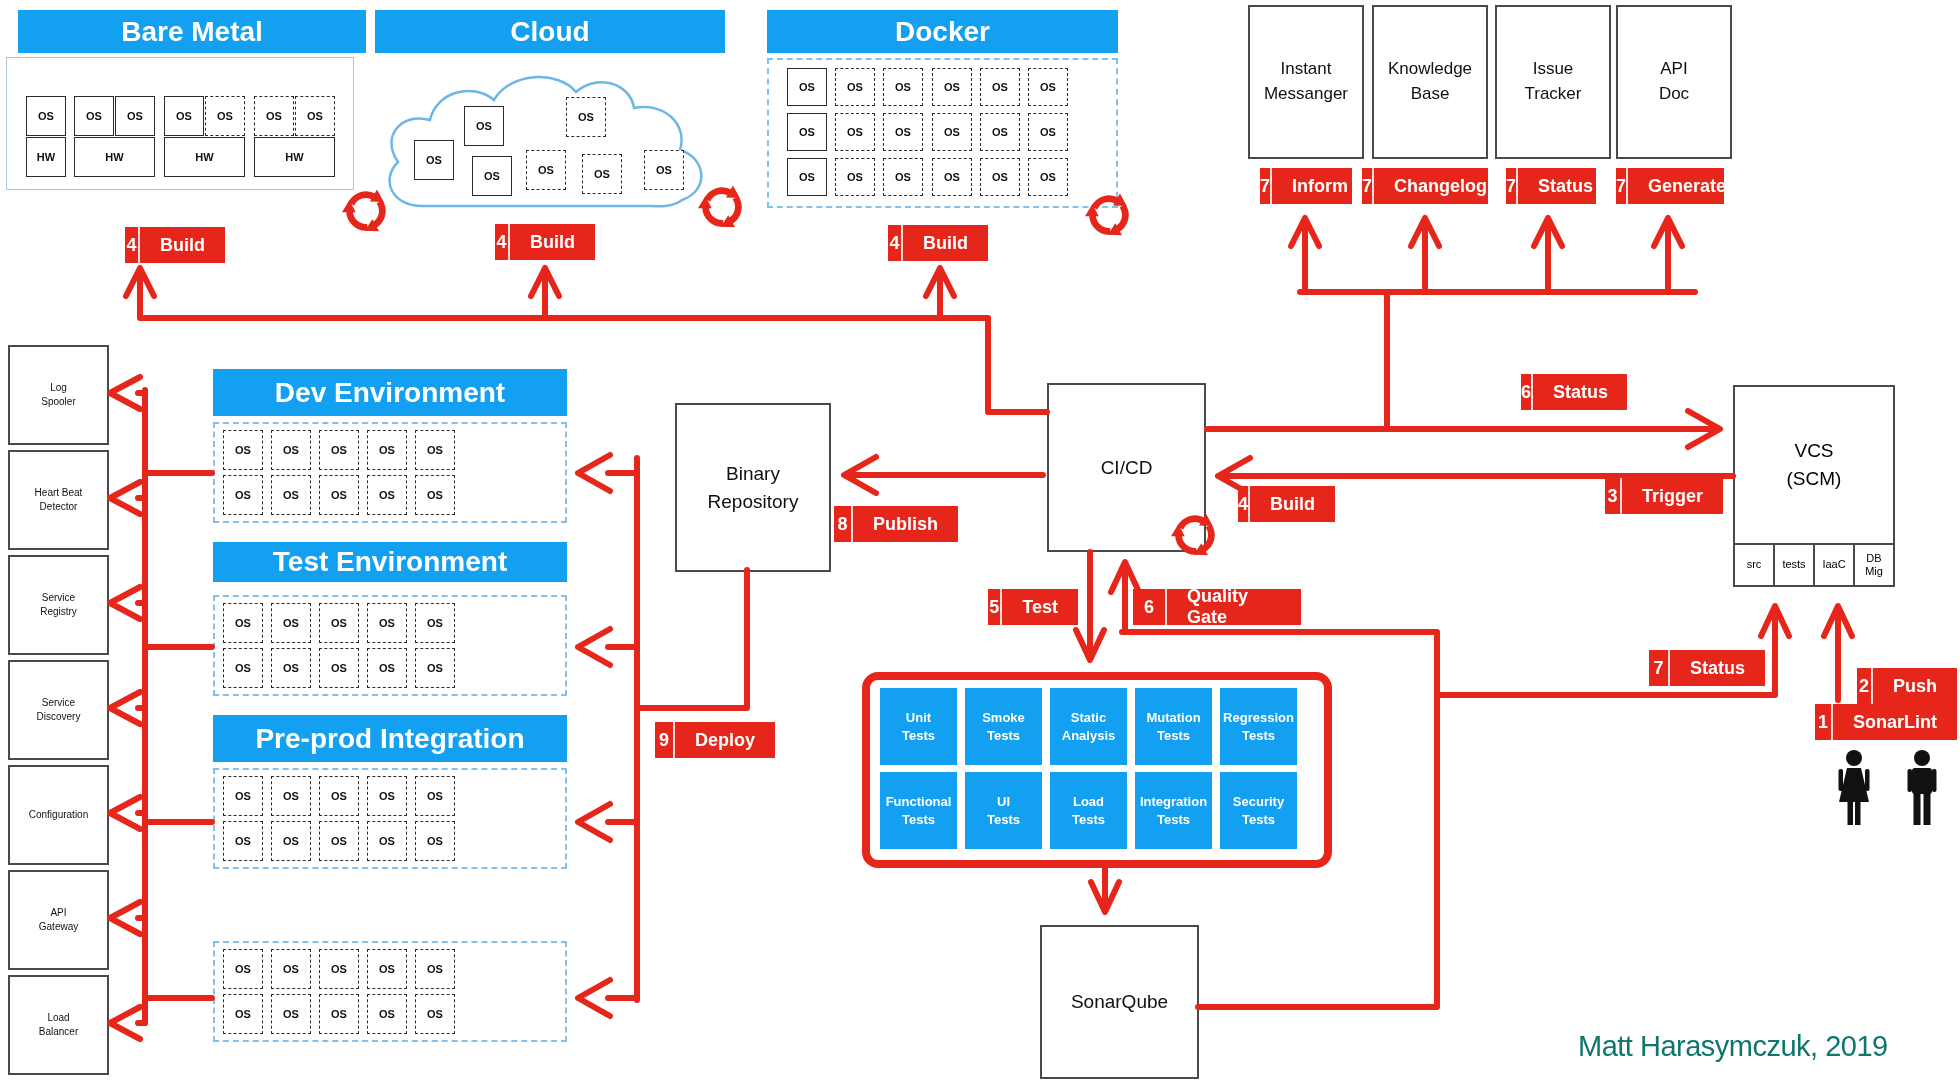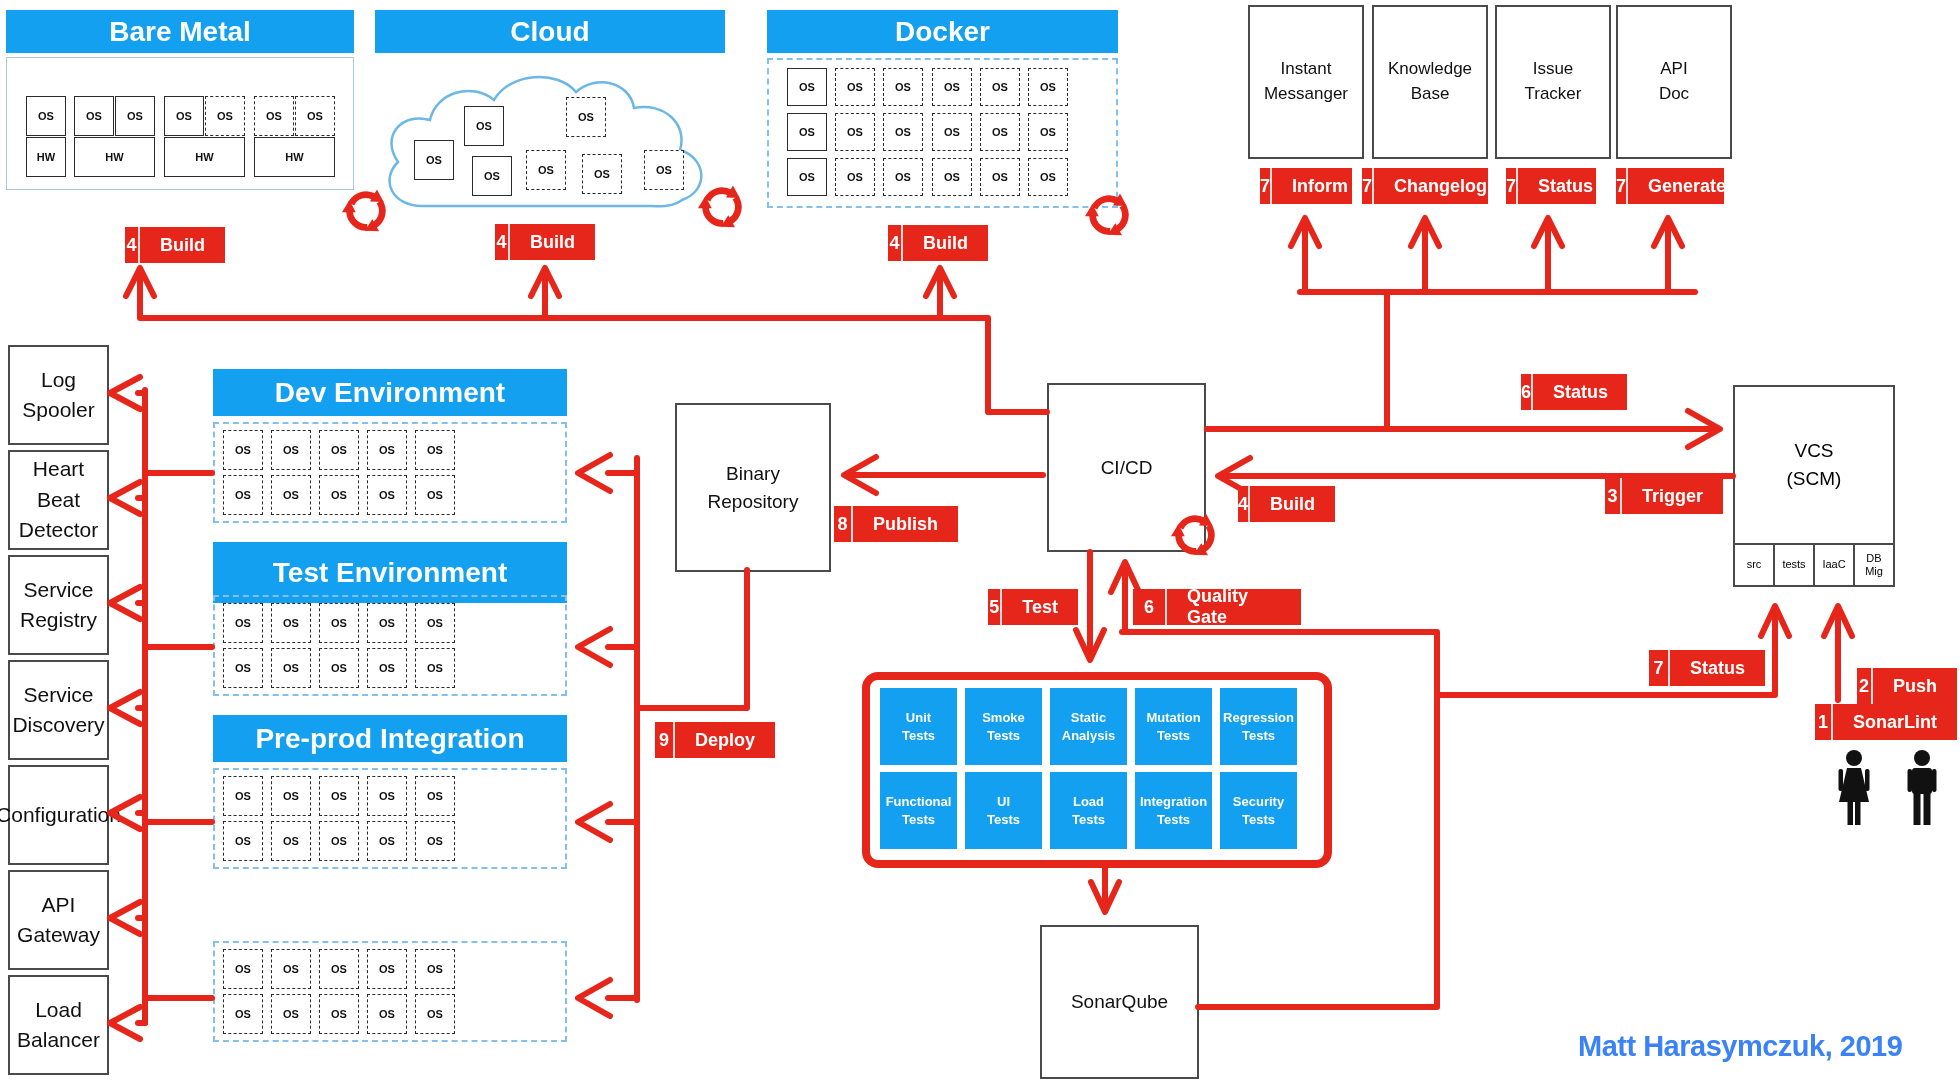--- a/index.html
+++ b/index.html
@@ -14,24 +14,24 @@
       justify-content:center;font-size:11px;font-weight:600;color:#111;box-sizing:border-box}
   .dash{border-style:dashed}
   .hw{width:auto}
   .dashedbox{border:2px dashed #85c0ec;box-sizing:border-box}
   .solidbox{border:1.6px solid #aac8e0;box-sizing:border-box}
   .rl{display:flex;background:#E6261A;color:#fff;font-weight:bold;font-size:18px;height:36px;z-index:12;box-sizing:border-box}
   .rl .n{width:32px;display:flex;align-items:center;justify-content:center;border-right:2px solid rgba(255,255,255,.85)}
   .rl .t{flex:1;display:flex;align-items:center;justify-content:center;padding:0 20px}
   .tbox{background:#14A0F0;color:#fff;width:77px;height:77px;display:flex;align-items:center;justify-content:center;
         text-align:center;font-size:13px;font-weight:600;line-height:1.35;z-index:8}
-  .sb{font-size:21px}
+  .sb{font-size:10px}
   svg.lines{z-index:5;pointer-events:none}
   svg.icon{z-index:11}
-  .attr{font-size:29px;font-weight:700;color:#3b82f6;letter-spacing:-.5px}
+  .attr{font-size:29px;font-weight:400;color:#0f766e;letter-spacing:-.5px}
   .vcscell{display:flex;align-items:center;justify-content:center;font-size:11px;text-align:center;
            border-left:2px solid #4a4a4a;flex:1;line-height:1.2}
 </style>
 </head>
 <body>
 
 <div id="canvas">
 
   <svg width="0" height="0" style="position:absolute">
     <defs>
@@ -55,21 +55,21 @@
         <circle cx="22" cy="9" r="8" fill="#111"></circle>
         <path d="M15,19 h14 l8,34 h-30 z" fill="#111"></path>
         <rect x="6.5" y="20" width="4.5" height="22" rx="2" fill="#111"></rect>
         <rect x="33" y="20" width="4.5" height="22" rx="2" fill="#111"></rect>
         <rect x="15.5" y="53" width="5.5" height="23" fill="#111"></rect>
         <rect x="23" y="53" width="5.5" height="23" fill="#111"></rect>
       </symbol>
     </defs>
   </svg>
 
-  <div class="abs hdr" style="left:6px;top:10px;width:348px;height:43px">Bare Metal</div>
+  <div class="abs hdr" style="left:18px;top:10px;width:348px;height:43px">Bare Metal</div>
   <div class="abs solidbox" style="left:6px;top:57px;width:348px;height:133px"></div>
   <div class="abs os" style="left:26px;top:96px">OS</div>
   <div class="abs os" style="left:26px;top:137px">HW</div>
   <div class="abs os" style="left:74px;top:96px">OS</div>
   <div class="abs os" style="left:115px;top:96px">OS</div>
   <div class="abs os hw" style="left:74px;top:137px;width:81px">HW</div>
   <div class="abs os" style="left:164px;top:96px">OS</div>
   <div class="abs os dash" style="left:205px;top:96px">OS</div>
   <div class="abs os hw" style="left:164px;top:137px;width:81px">HW</div>
   <div class="abs os dash" style="left:254px;top:96px">OS</div>
@@ -175,21 +175,21 @@
   <div class="abs os dash" style="left:271px;top:430px">OS</div>
   <div class="abs os dash" style="left:319px;top:430px">OS</div>
   <div class="abs os dash" style="left:367px;top:430px">OS</div>
   <div class="abs os dash" style="left:415px;top:430px">OS</div>
   <div class="abs os dash" style="left:223px;top:475px">OS</div>
   <div class="abs os dash" style="left:271px;top:475px">OS</div>
   <div class="abs os dash" style="left:319px;top:475px">OS</div>
   <div class="abs os dash" style="left:367px;top:475px">OS</div>
   <div class="abs os dash" style="left:415px;top:475px">OS</div>
 
-  <div class="abs hdr" style="left:213px;top:542px;width:354px;height:61px">Test Environment</div>
+  <div class="abs hdr" style="left:213px;top:542px;width:354px;height:40px">Test Environment</div>
   <div class="abs dashedbox" style="left:213px;top:595px;width:354px;height:101px"></div>
   <div class="abs os dash" style="left:223px;top:603px">OS</div>
   <div class="abs os dash" style="left:271px;top:603px">OS</div>
   <div class="abs os dash" style="left:319px;top:603px">OS</div>
   <div class="abs os dash" style="left:367px;top:603px">OS</div>
   <div class="abs os dash" style="left:415px;top:603px">OS</div>
   <div class="abs os dash" style="left:223px;top:648px">OS</div>
   <div class="abs os dash" style="left:271px;top:648px">OS</div>
   <div class="abs os dash" style="left:319px;top:648px">OS</div>
   <div class="abs os dash" style="left:367px;top:648px">OS</div>

